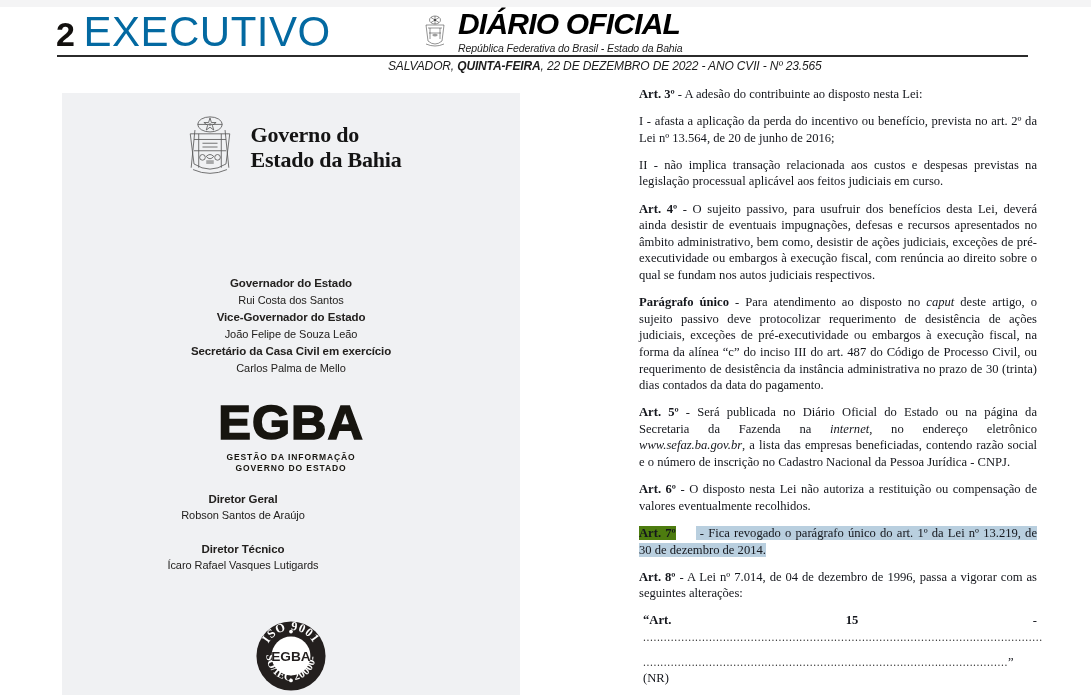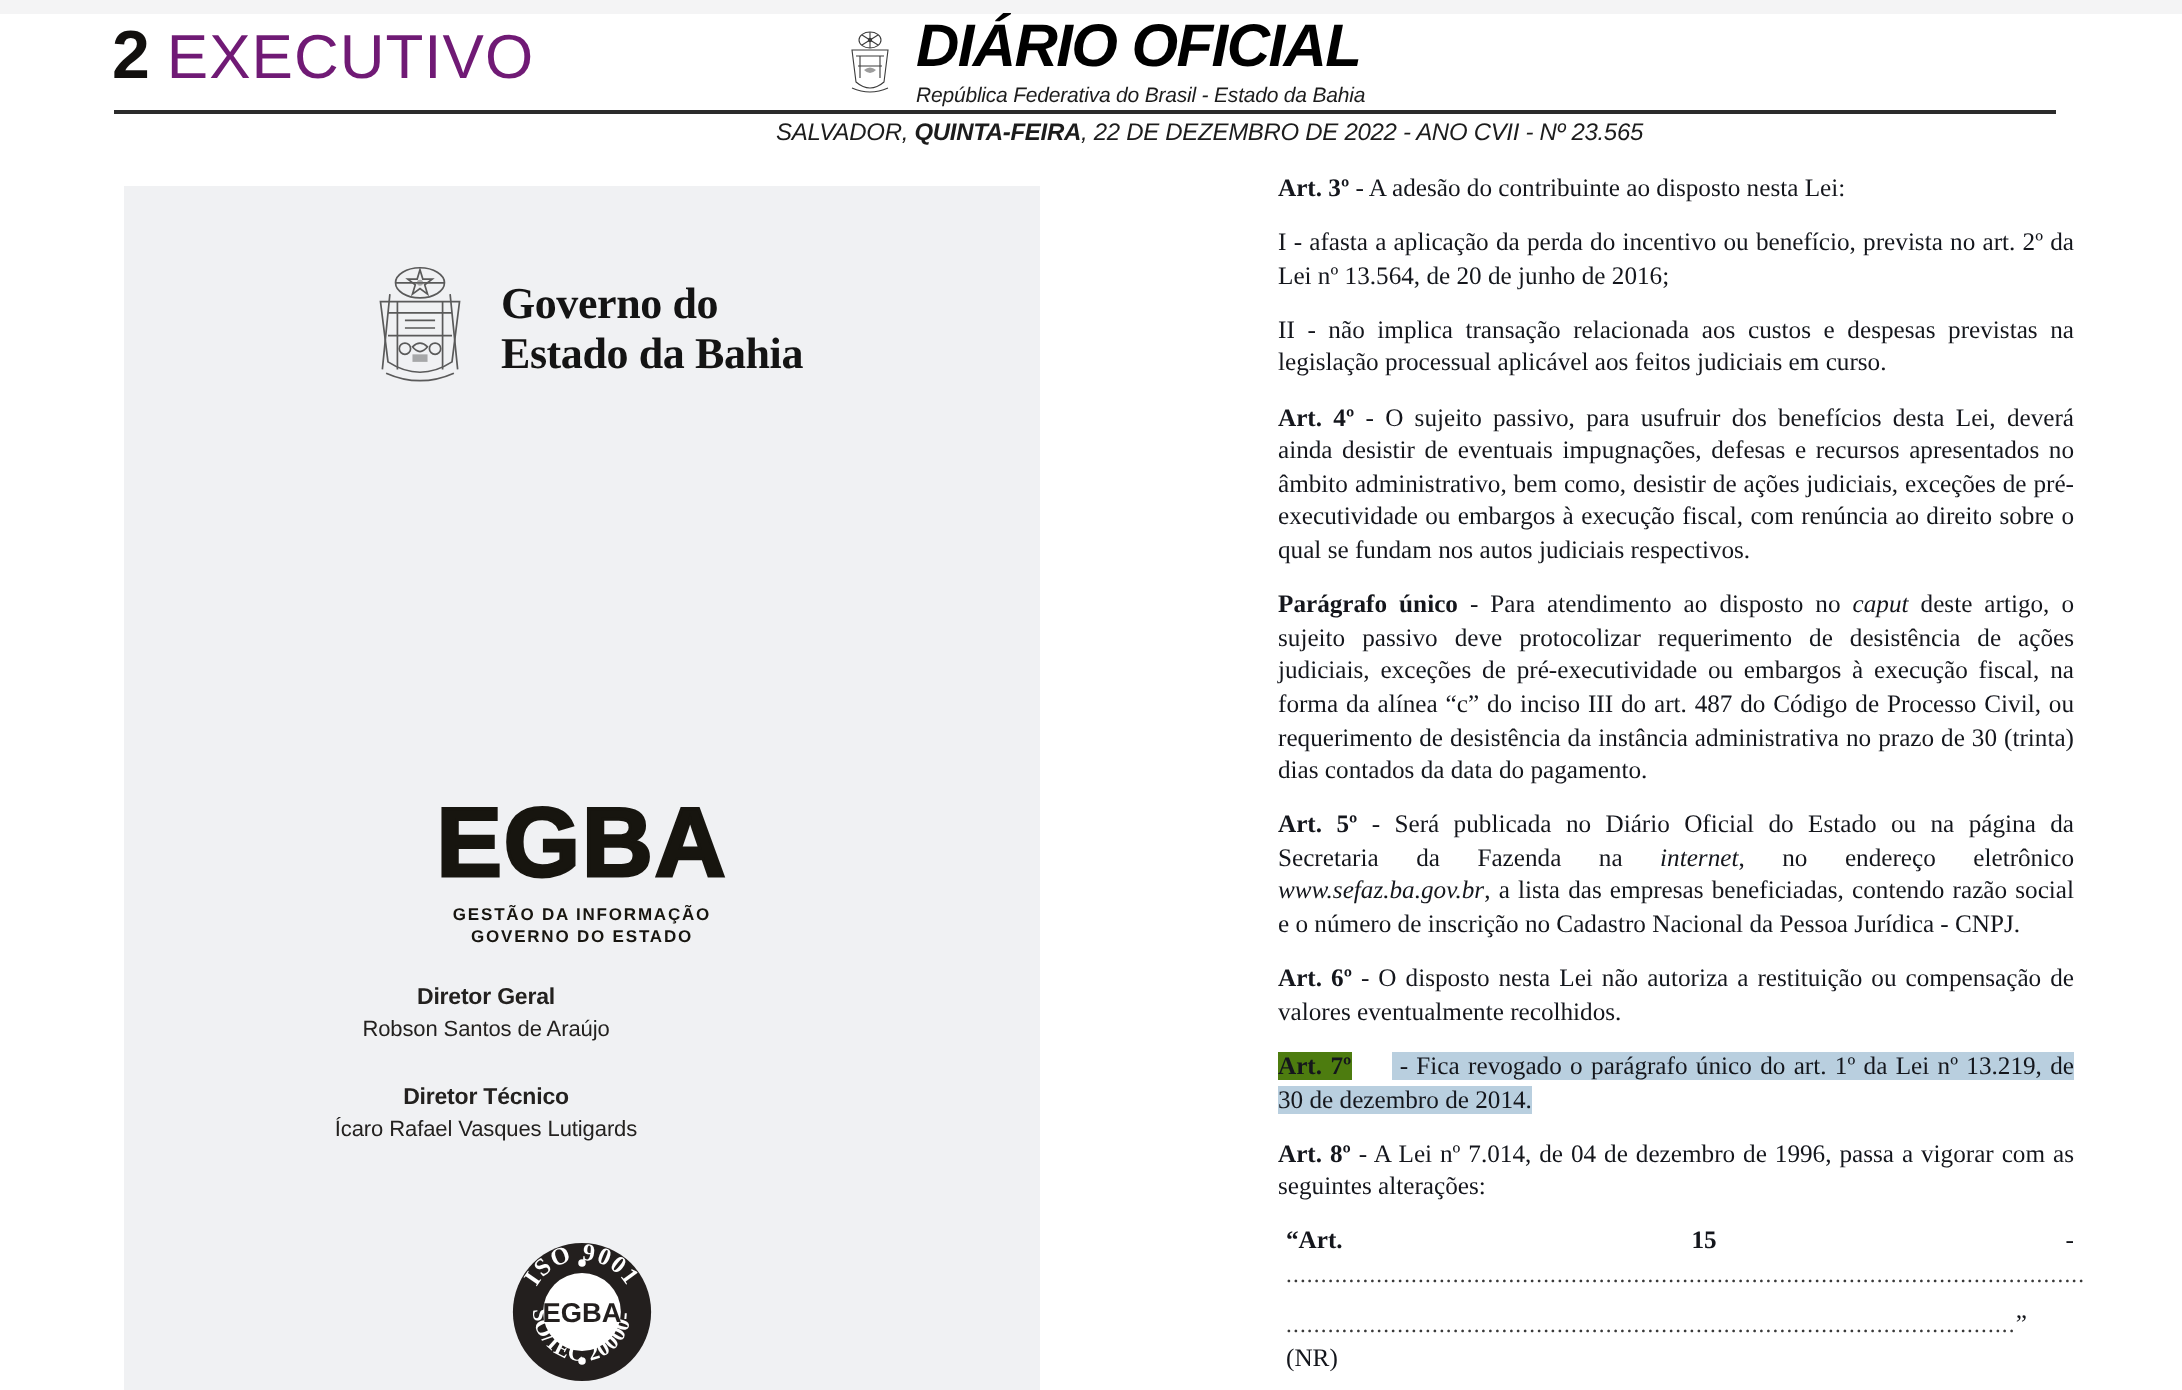--- a/index.html
+++ b/index.html
@@ -39,24 +39,24 @@
     font-family: "Liberation Sans", sans-serif;
   }
   .masthead-pagenum {
     font-size: 34px;
     font-weight: 700;
     letter-spacing: -0.5px;
     color: #12100e;
     line-height: 1;
   }
   .masthead-section {
-    font-size: 31px;
+    font-size: 42px;
     font-weight: 400;
     letter-spacing: 0.5px;
-    color: #701a75;
+    color: #0369a1;
     line-height: 1;
   }
   .masthead-rule {
     position: absolute;
     left: 57px; top: 48px;
     width: 971px; height: 1.5px;
     background: #2b2b2b;
   }
 
   .masthead-center {
@@ -102,21 +102,21 @@
   .expediente {
     position: absolute;
     left: 62px; top: 93px;
     width: 458px; height: 602px;
     background: #f0f1f3;
     box-sizing: border-box;
   }
 
   .gov-block {
     position: absolute;
-    left: 0; top: 39px;
+    left: 0; top: 22px;
     width: 458px;
     display: flex;
     justify-content: center;
     align-items: center;
     gap: 10px;
   }
   .brasao-big { width: 60px; height: 64px; display:block; }
   .gov-title {
     font-family: "Liberation Serif", serif;
     font-size: 22px;
@@ -303,20 +303,28 @@
         <circle cx="30" cy="10" r="1.6"></circle>
         <rect x="26" y="48" width="8" height="4"></rect>
       </g>
     </svg>
     <div class="gov-title">
       <div>Governo do</div>
       <div>Estado da Bahia</div>
     </div>
   </div>
 
+  <div class="officials">
+    <div class="role">Governador do Estado</div>
+    <div class="person">Rui Costa dos Santos</div>
+    <div class="role">Vice-Governador do Estado</div>
+    <div class="person">João Felipe de Souza Leão</div>
+    <div class="role">Secretário da Casa Civil em exercício</div>
+    <div class="person">Carlos Palma de Mello</div>
+  </div>
 
   <div class="egba-logo-wrap">
     <div class="egba-word">EGBA</div>
     <div class="egba-tag">
       <div>GESTÃO DA INFORMAÇÃO</div>
       <div>GOVERNO DO ESTADO</div>
     </div>
   </div>
 
   <div class="directors">

